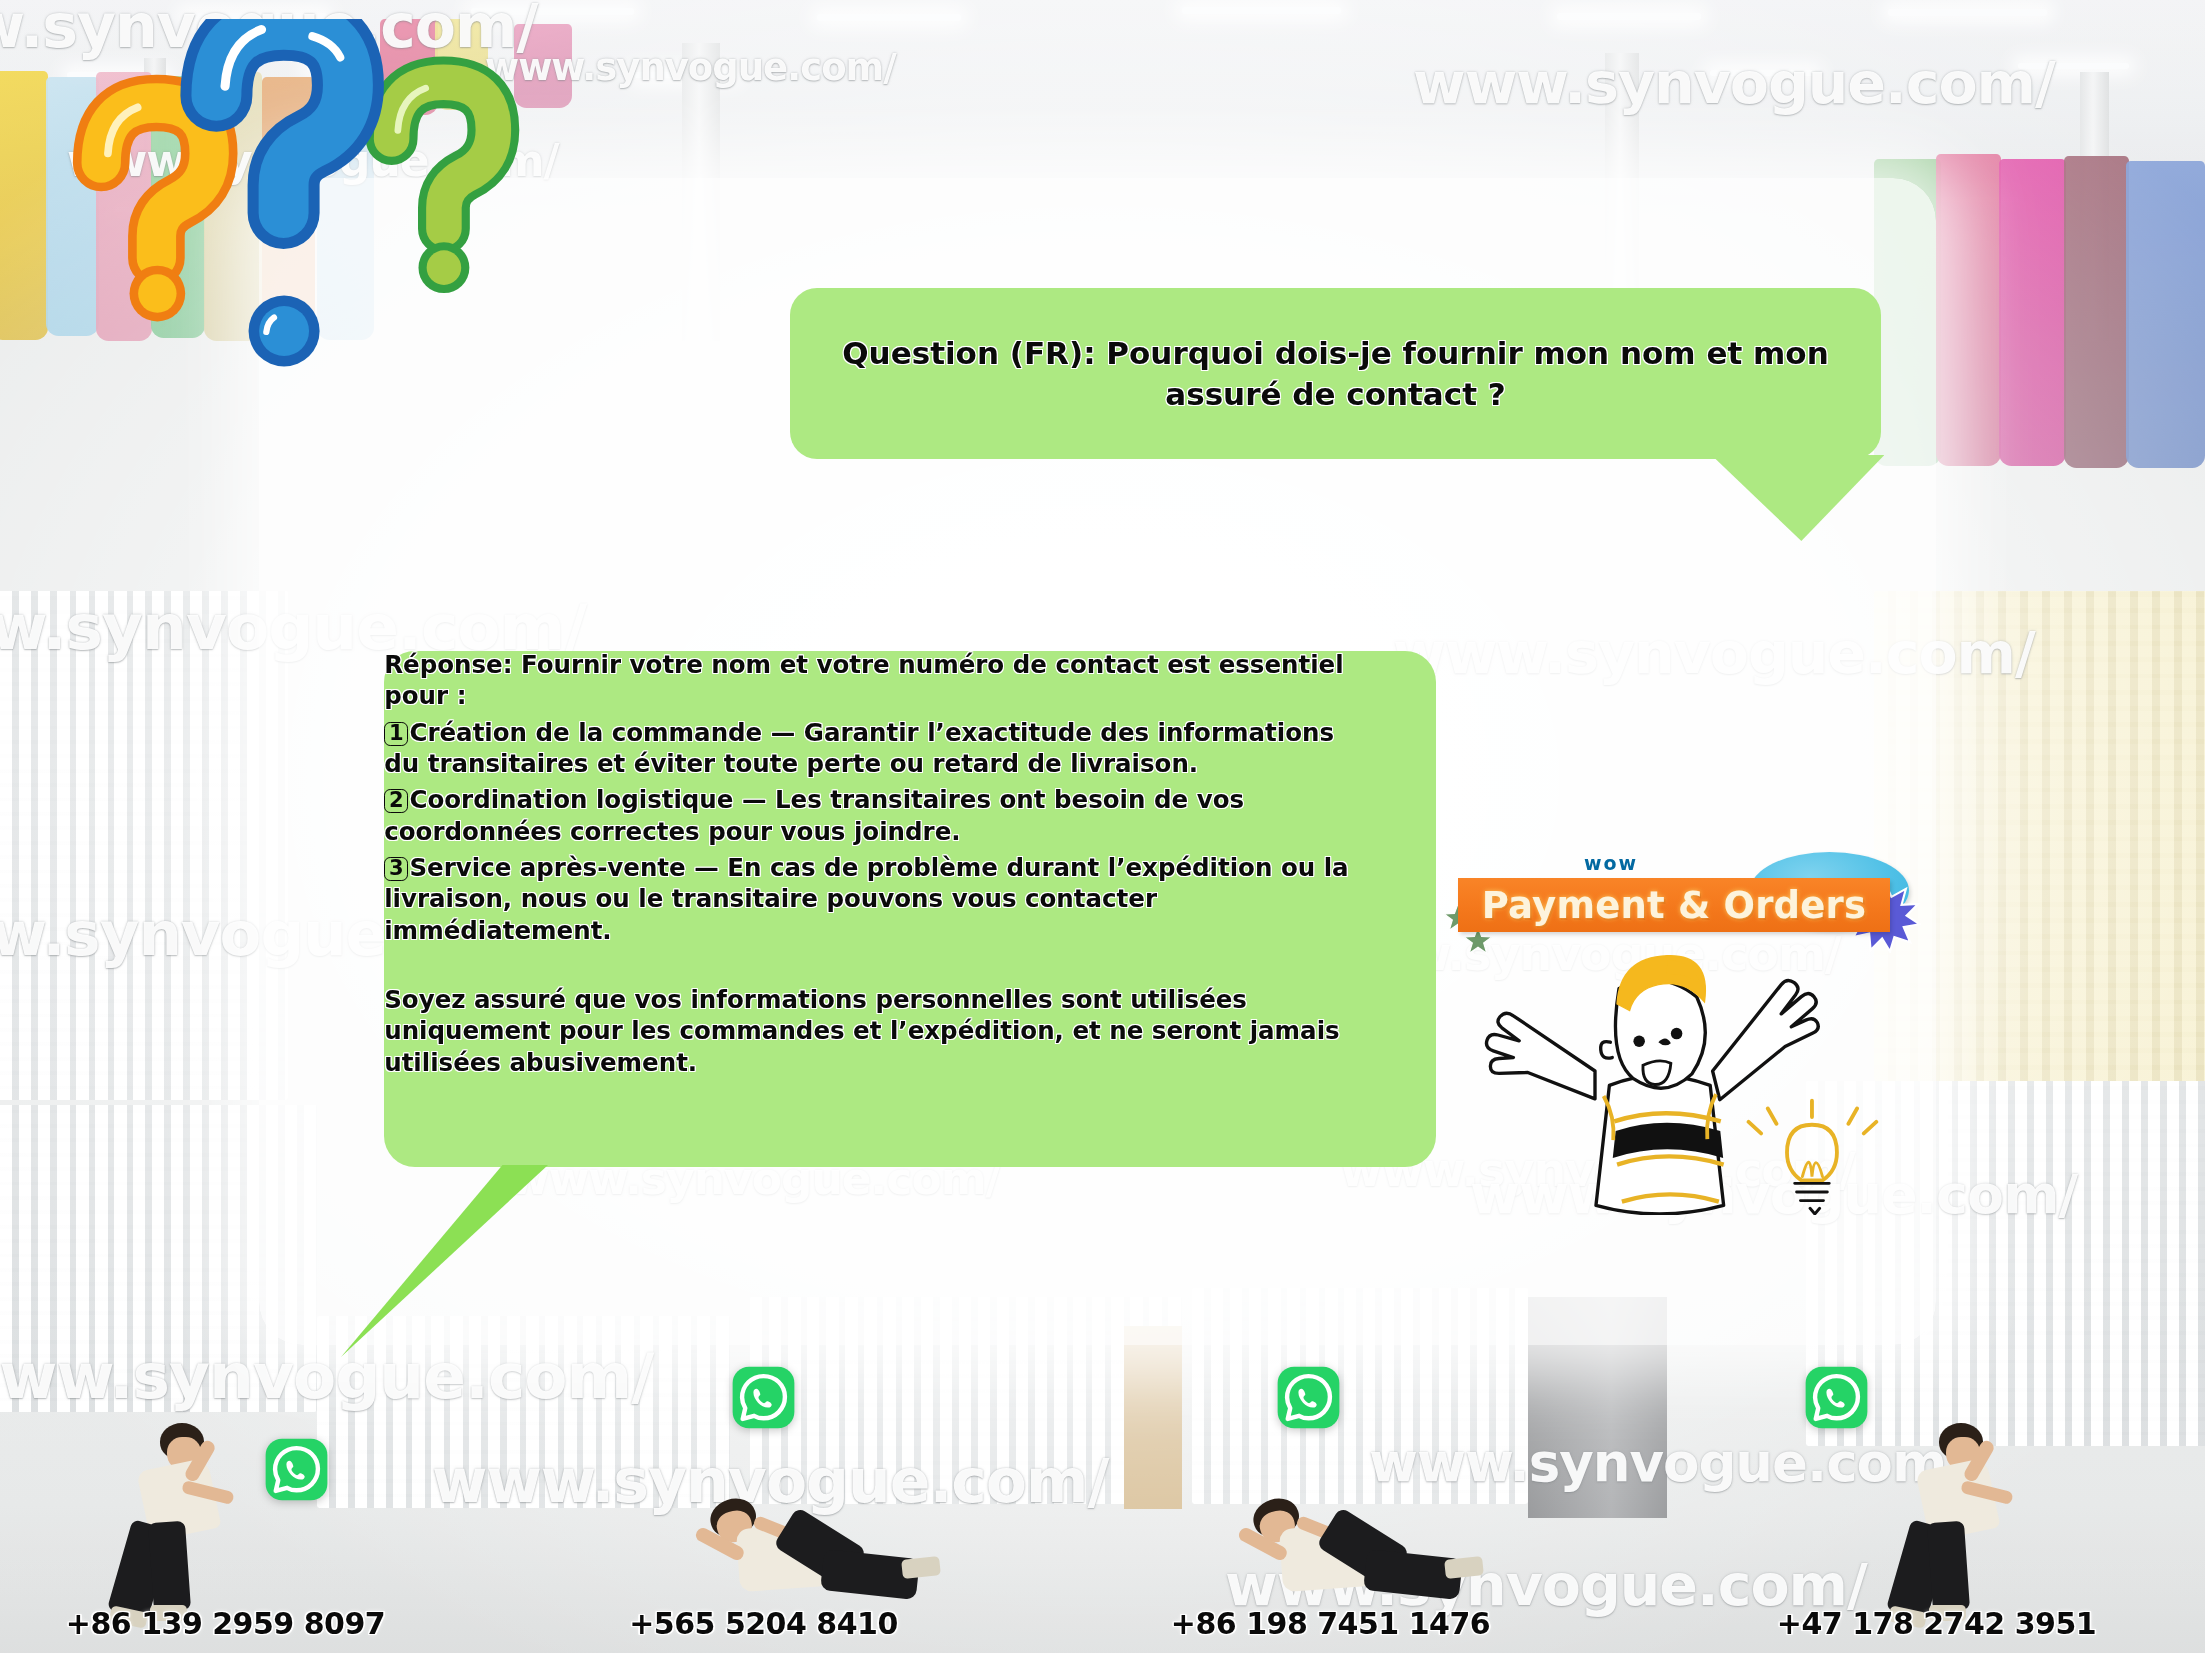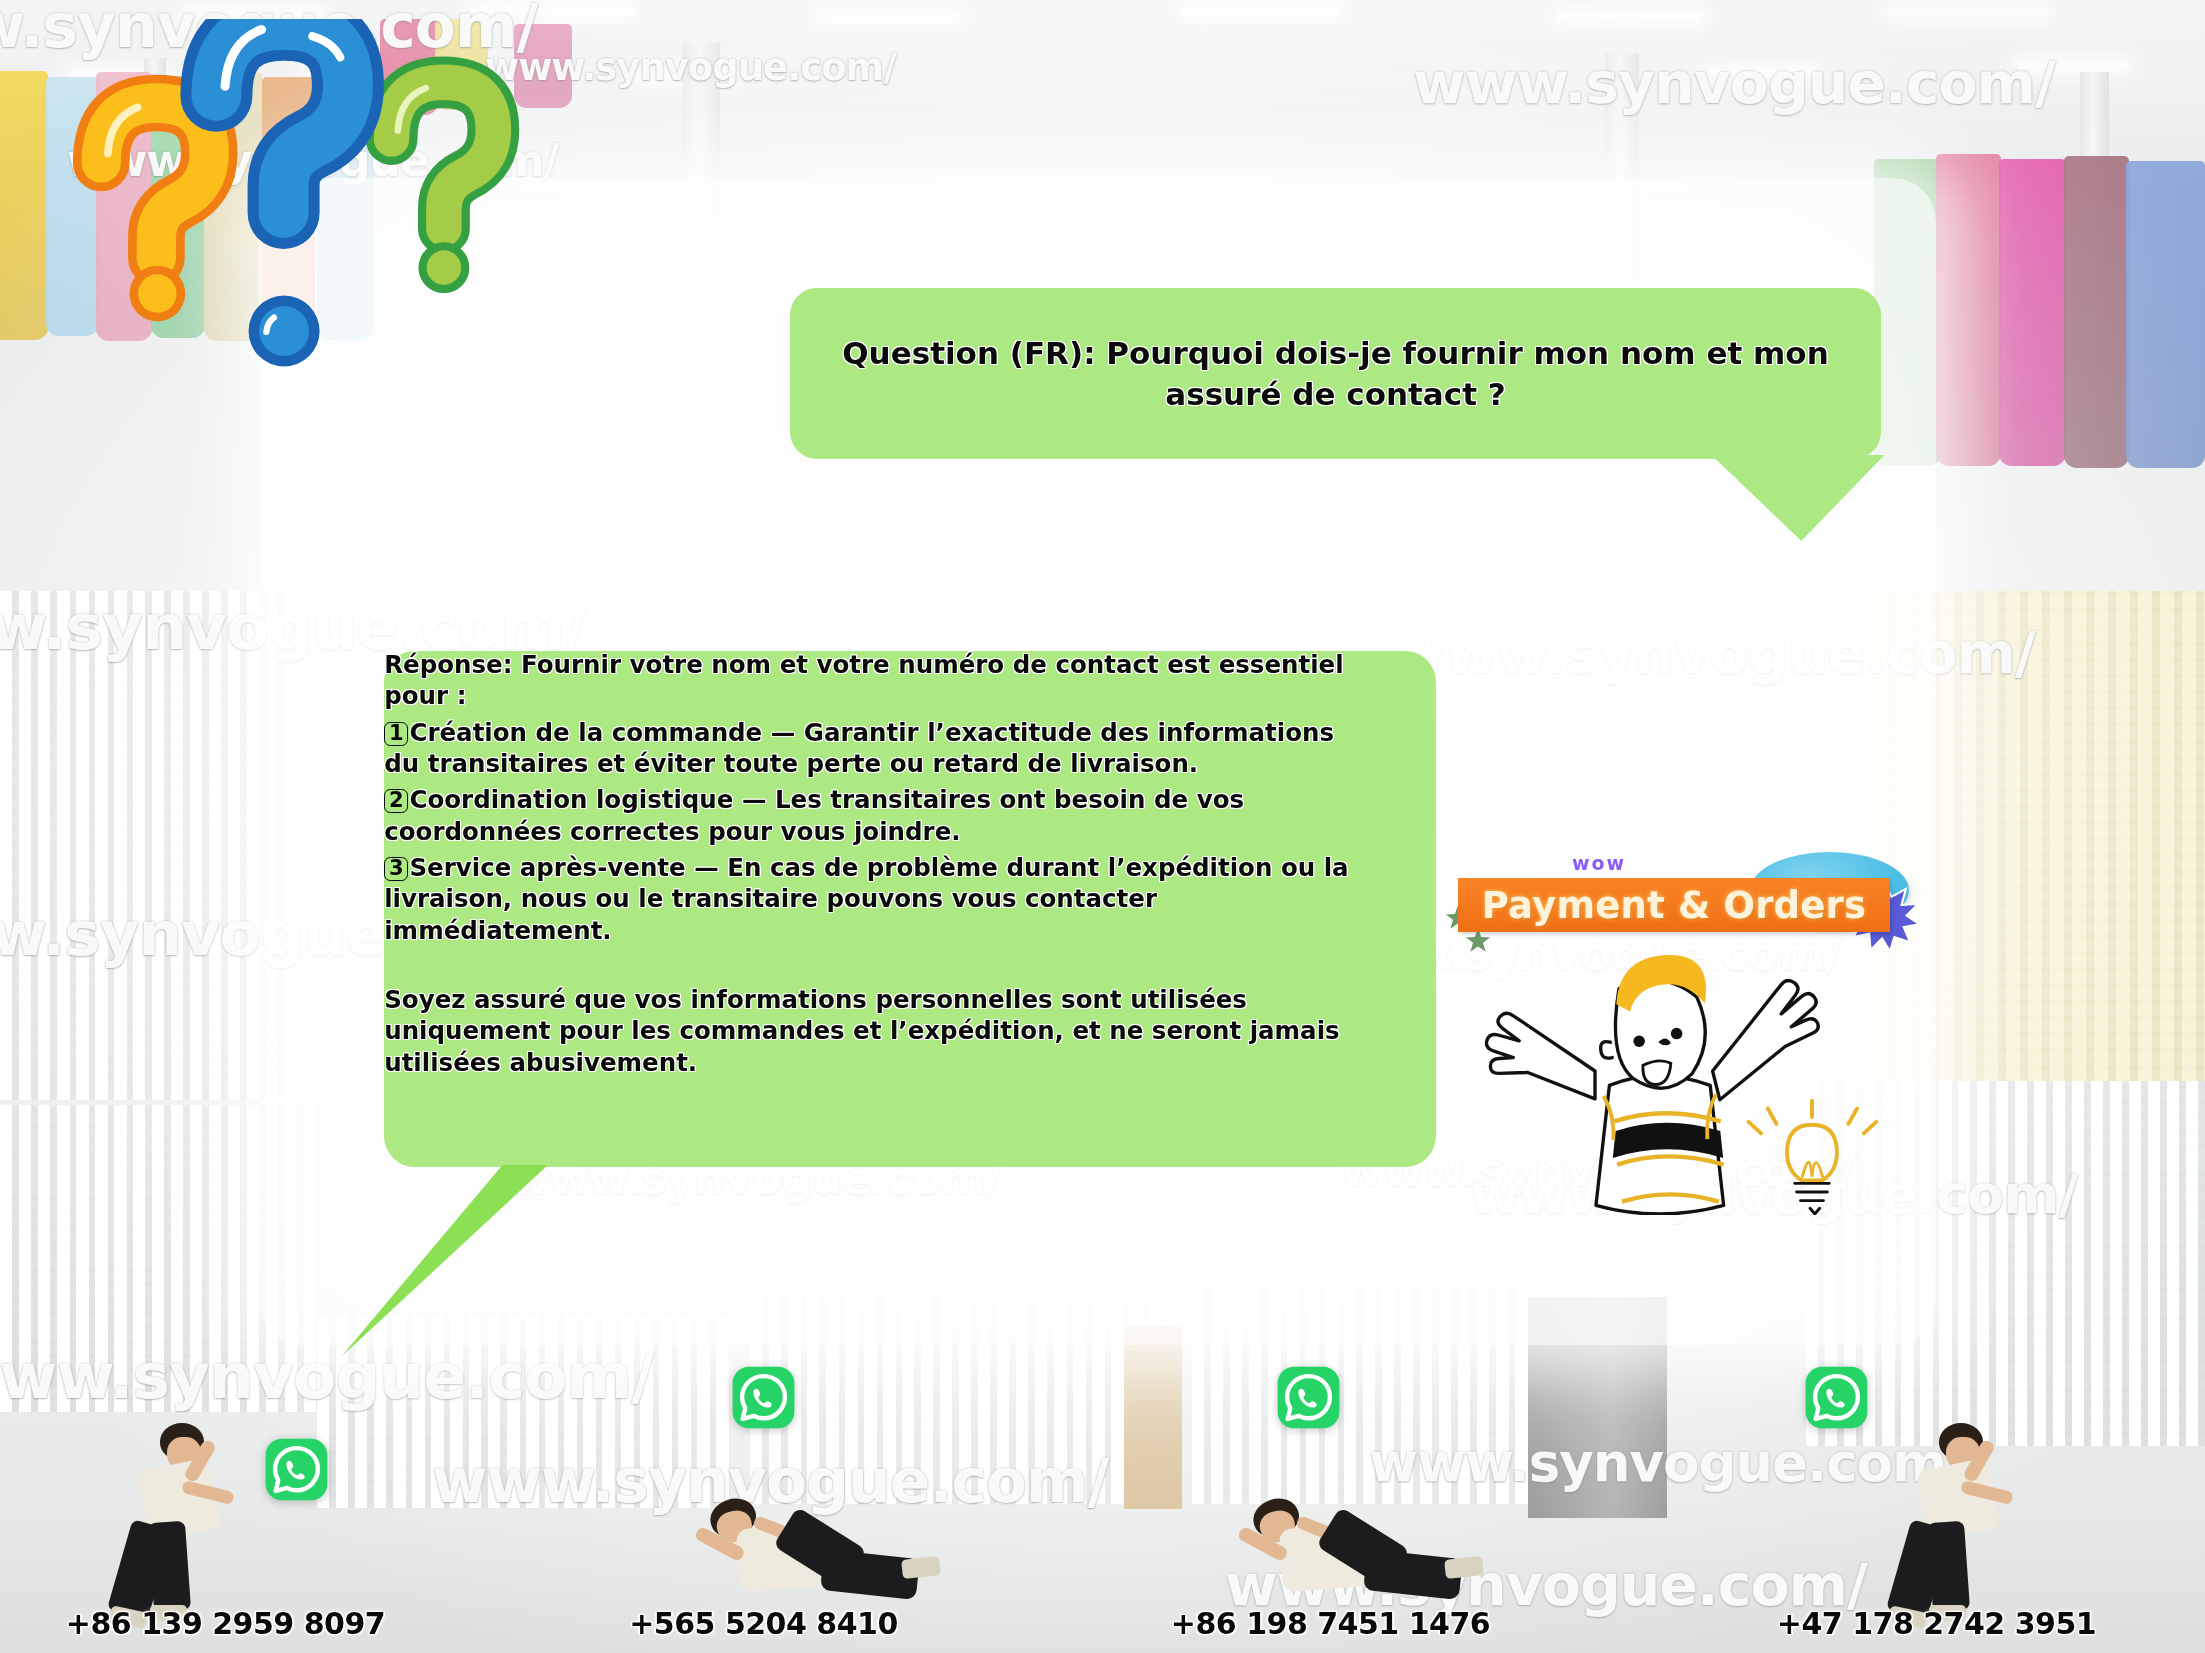--- a/index.html
+++ b/index.html
@@ -127,23 +127,23 @@
     background:linear-gradient(180deg,#f98427 0%, #f4781c 55%, #ee7015 100%);
     box-shadow:2.4px 3.4px 4.3px rgba(0,0,0,.17);
     display:flex; align-items:center; justify-content:center;
   }
   #badge-title{
     font-family:"DejaVu Sans", sans-serif; font-weight:700;
     font-size:37px; letter-spacing:0.2px; color:#fdf3dc;
     text-shadow:0 0 4.8px rgba(253,201,94,.95), 1.4px 1.9px 0 rgba(200,95,10,.45);
   }
   #badge-wow{
-    position:absolute; left:138px; top:-7.7px;
+    position:absolute; left:150px; top:-7.7px;
     font-family:"DejaVu Sans", sans-serif; font-weight:700;
-    font-size:19px; letter-spacing:1.9px; color:#8b5cf6;
+    font-size:19px; letter-spacing:1.9px; color:#0369a1;
   }
   .badge-star{ position:absolute; width:30px; height:30px; }
 
   
   #boy-illustration{ position:absolute; left:1451px; top:927px; width:432px; height:288px; }
   #boy-illustration svg{ width:100%; height:100%; display:block; }
 
   
   #contact-strip{ position:absolute; left:0; bottom:0; width:2205px; height:298px; }
   .contact-item{ position:absolute; width:509px; height:298px; }

